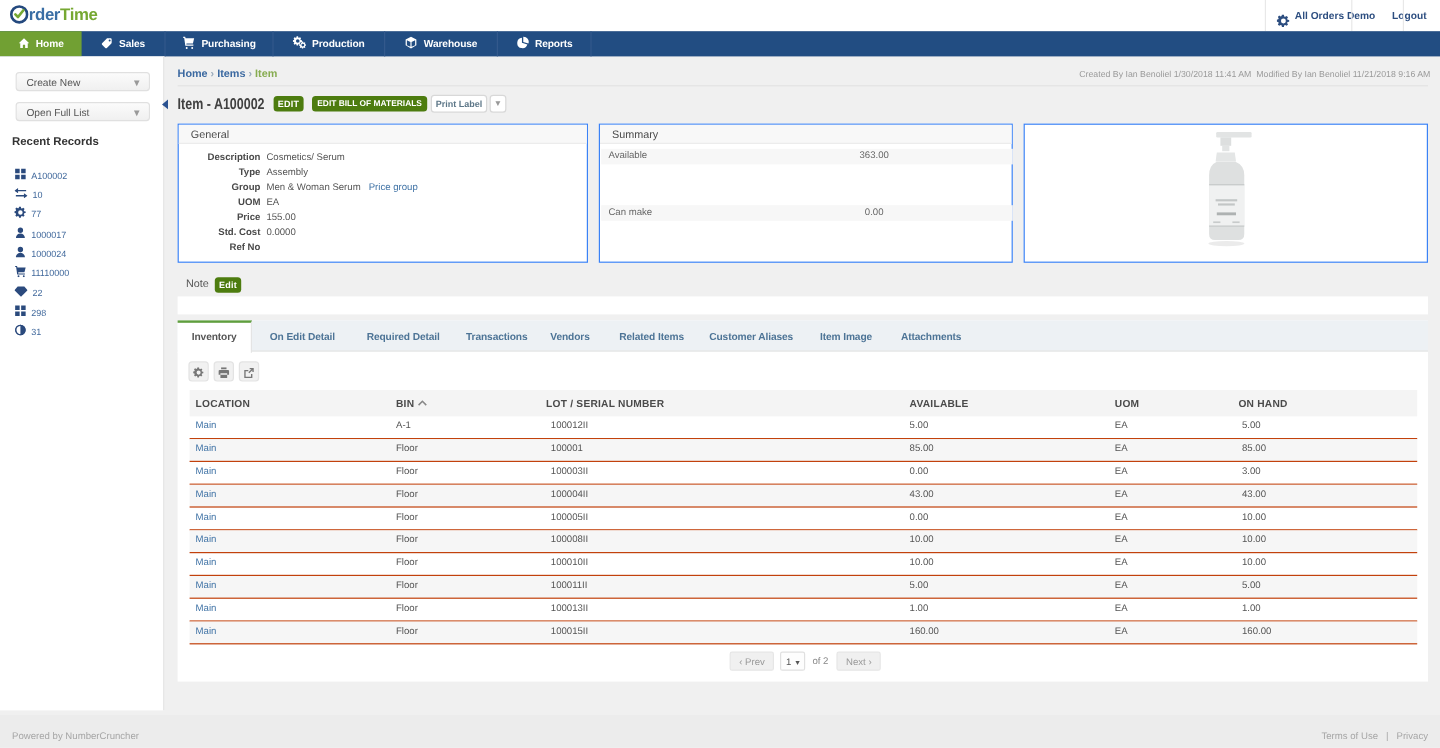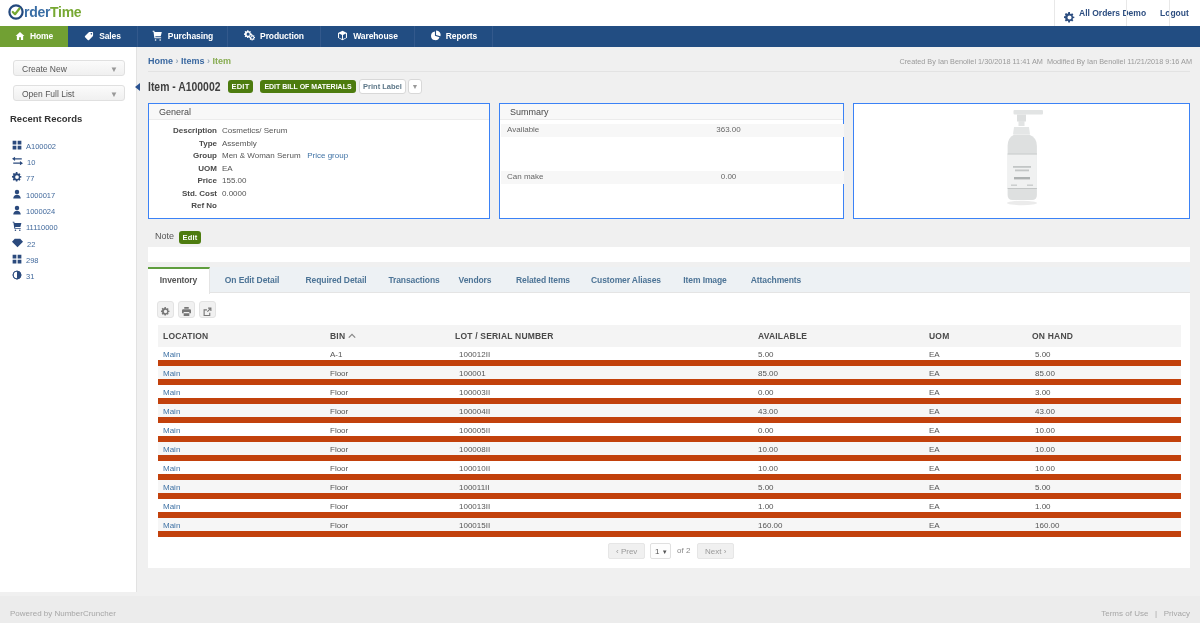--- a/index.html
+++ b/index.html
@@ -51,21 +51,21 @@
 #bigpanel { position:absolute; left:148px; top:267px; width:1042px; height:301px; background:#fff; }
 #tabbar { position:absolute; left:0; top:0; width:1042px; height:26px; background:#edf1f4; border-bottom:1px solid #e4e4e4; }
 .tab { position:absolute; top:0; height:26px; font-size:8.5px; color:#4d7496; text-align:center; line-height:26px; font-weight:bold; letter-spacing:-0.1px; }
 #tabactive { position:absolute; left:0; top:0; width:62px; height:27px; background:#fff; border-top:2px solid #5f9e3e; border-right:1px solid #e4e4e4; color:#555; line-height:23px; font-size:8.5px; text-align:center; font-weight:bold; letter-spacing:-0.1px; }
 .toolbtn { position:absolute; top:301px; width:17px; height:17px; background:#f1f1f1; border:1px solid #e3e3e3; border-radius:3px; text-align:center; }
 .toolbtn svg { margin-top:3px; }
 
 
 #thead { position:absolute; left:158px; top:325px; width:1023px; height:22px; background:#f4f4f4; font-size:8.5px; letter-spacing:0.2px; font-weight:bold; color:#4a4a4a; }
 .th { position:absolute; top:6px; }
-.trow { position:absolute; left:158px; width:1023px; height:19px; font-size:8px; color:#555; border-bottom:6px solid #c2410c; }
+.trow { position:absolute; left:158px; width:1023px; height:19px; font-size:8px; color:#555; border-bottom:1px solid #c2410c; }
 .trow.alt { background:#f6f6f6; }
 .td { position:absolute; top:3px; }
 .tlink { color:#3f72a5; }
 
 
 .pgbtn { position:absolute; top:543px; height:16px; background:#f0f0f0; border:1px solid #e6e6e6; border-radius:2px; color:#999; font-size:8px; line-height:15px; padding:0 7px; }
 #pgsel { position:absolute; left:650px; top:543px; width:21px; height:16px; background:#fdfdfd; border:1px solid #e0e0e0; border-radius:2px; color:#555; font-size:8px; line-height:15px; padding-left:4px; }
 #pgof { position:absolute; left:677px; top:546px; font-size:8px; color:#888; }
 
 

